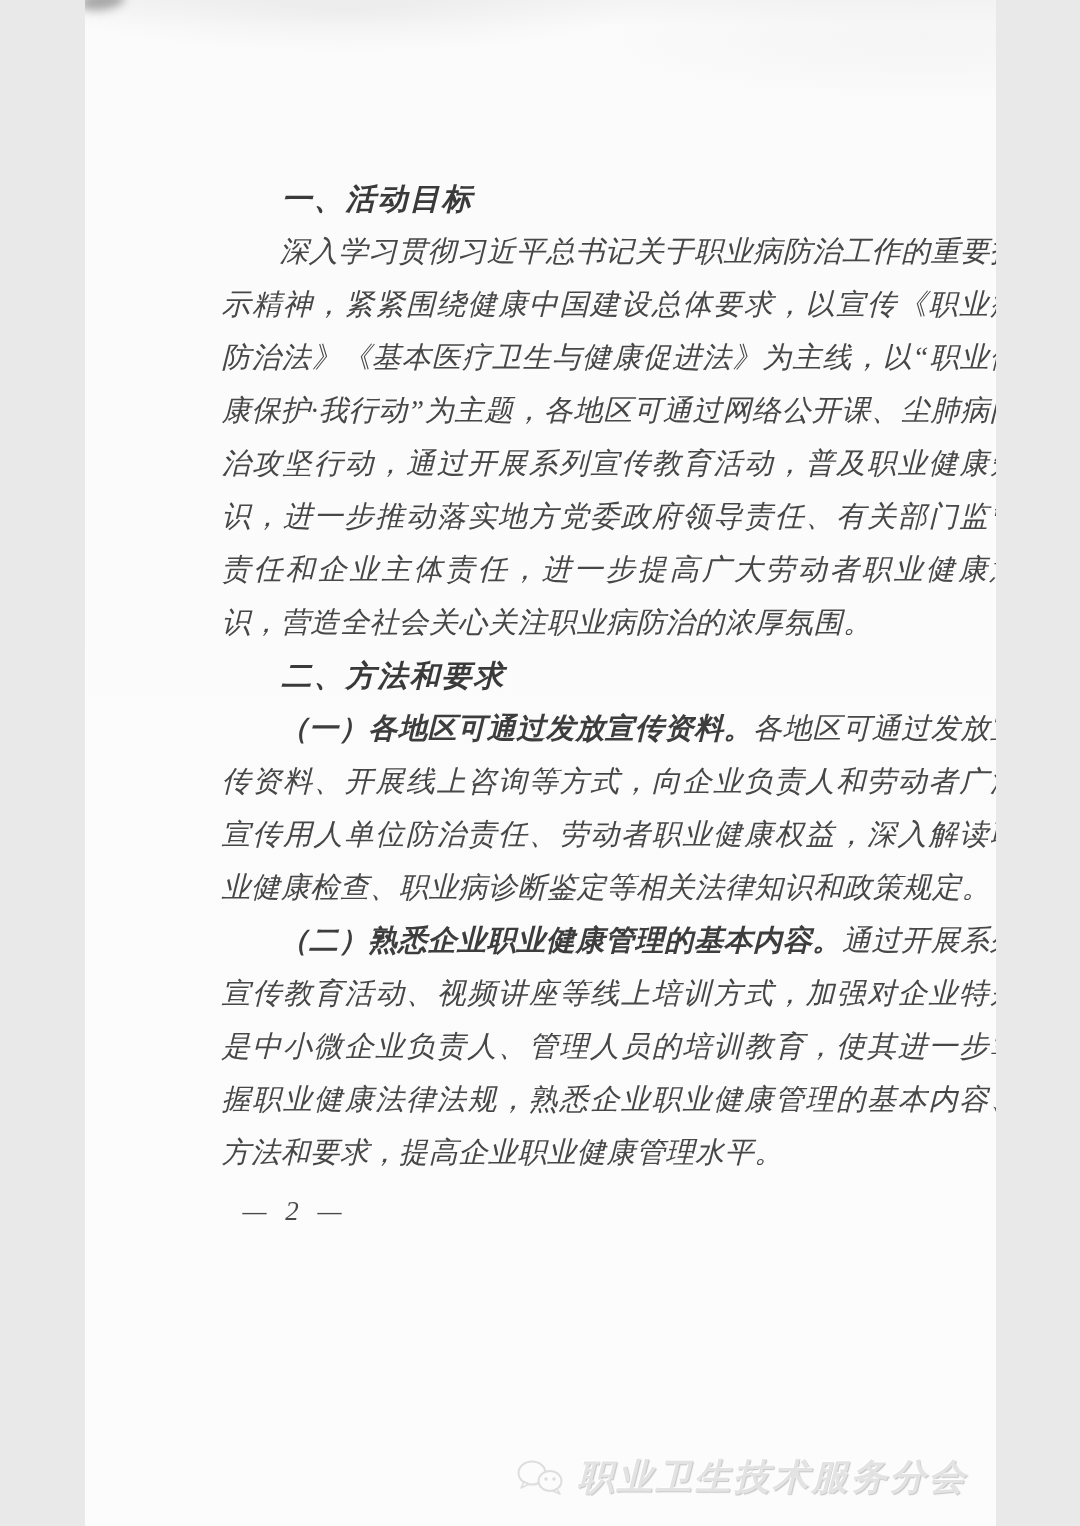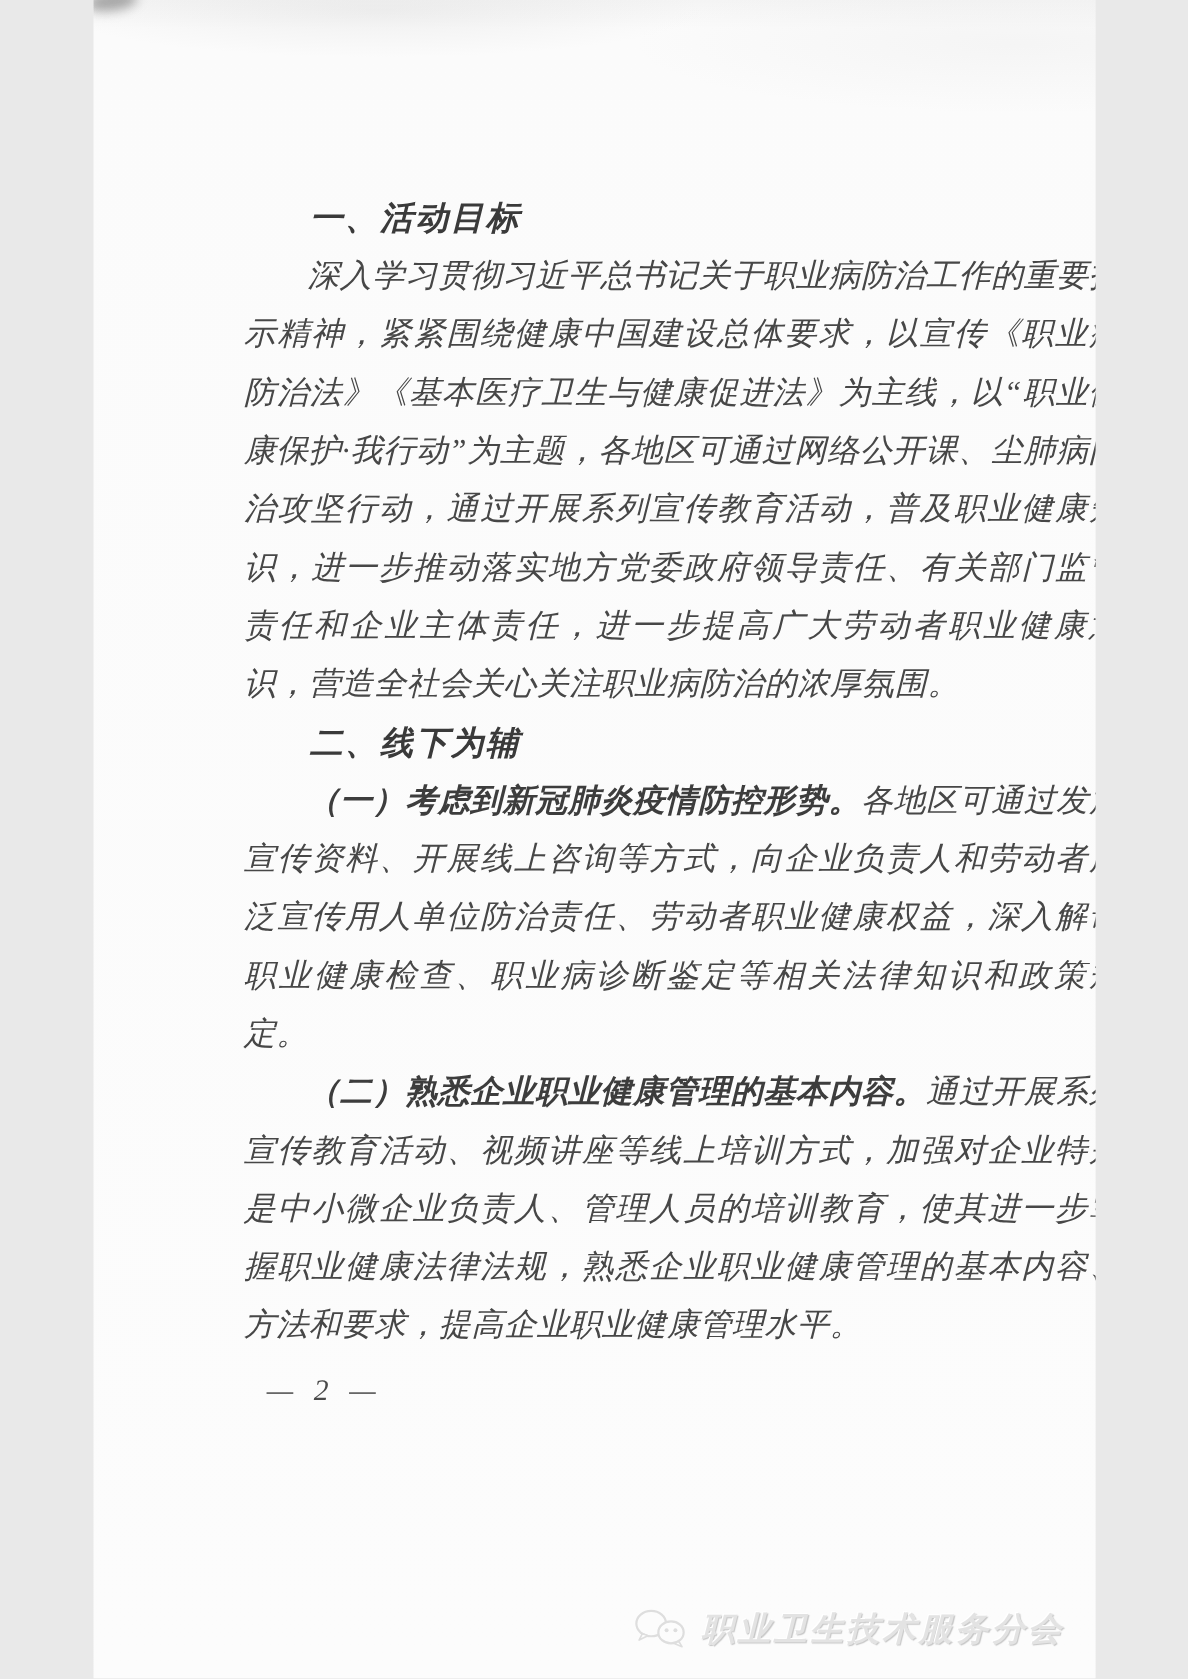--- a/index.html
+++ b/index.html
@@ -81,39 +81,39 @@
     gap: 10px;
   }
   .wechat-icon {
     display: inline-block;
     width: 52px;
     height: 42px;
     opacity: 0.85;
   }
   .footer-text {
     font-family: "Liberation Sans", "DejaVu Sans", sans-serif;
-    font-size: 30px;
+    font-size: 36px;
     font-weight: bold;
     letter-spacing: 3px;
     color: #e3e3e3;
     text-shadow: -1px -1px 0 #ffffff, 1px 1px 1px #c6c6c6;
     white-space: nowrap;
   }
 </style>
 </head>
 <body>
 
 <div class="page">
   <div class="smudge"></div>
 
   <div class="content">
     <h2 class="heading">一、活动目标</h2>
     <p class="para">深入学习贯彻习近平总书记关于职业病防治工作的重要指示精神，紧紧围绕健康中国建设总体要求，以宣传《职业病防治法》《基本医疗卫生与健康促进法》为主线，以“职业健康保护·我行动”为主题，各地区可通过网络公开课、尘肺病防治攻坚行动，通过开展系列宣传教育活动，普及职业健康知识，进一步推动落实地方党委政府领导责任、有关部门监管责任和企业主体责任，进一步提高广大劳动者职业健康意识，营造全社会关心关注职业病防治的浓厚氛围。</p>
-    <h2 class="heading">二、线下为辅</h2>
-    <p class="para"><span class="lead">（一）考虑到新冠肺炎疫情防控形势。</span><span>各地区可通过发放宣传资料、开展线上咨询等方式，向企业负责人和劳动者广泛宣传用人单位防治责任、劳动者职业健康权益，深入解读职业健康检查、职业病诊断鉴定等相关法律知识和政策规定。</span></p>
+    <h2 class="heading">二、方法和要求</h2>
+    <p class="para"><span class="lead">（一）各地区可通过发放宣传资料。</span><span>各地区可通过发放宣传资料、开展线上咨询等方式，向企业负责人和劳动者广泛宣传用人单位防治责任、劳动者职业健康权益，深入解读职业健康检查、职业病诊断鉴定等相关法律知识和政策规定。</span></p>
     <p class="para"><span class="lead">（二）熟悉企业职业健康管理的基本内容。</span><span>通过开展系列宣传教育活动、视频讲座等线上培训方式，加强对企业特别是中小微企业负责人、管理人员的培训教育，使其进一步掌握职业健康法律法规，熟悉企业职业健康管理的基本内容、方法和要求，提高企业职业健康管理水平。</span></p>
     <div class="page-number">— 2 —</div>
   </div>
 
   <div class="footer">
     <span class="wechat-icon">
       <svg viewBox="0 0 52 42" width="52" height="42" xmlns="http://www.w3.org/2000/svg">
         <ellipse cx="16" cy="16" rx="13.5" ry="11.5" fill="#fdfdfd" stroke="#d9d9d9" stroke-width="2"></ellipse>
         <path d="M8 25 L5 31 L13 27 Z" fill="#fdfdfd" stroke="#d9d9d9" stroke-width="1.5" stroke-linejoin="round"></path>
         <ellipse cx="34" cy="24" rx="11.5" ry="10" fill="#fdfdfd" stroke="#d9d9d9" stroke-width="2"></ellipse>

